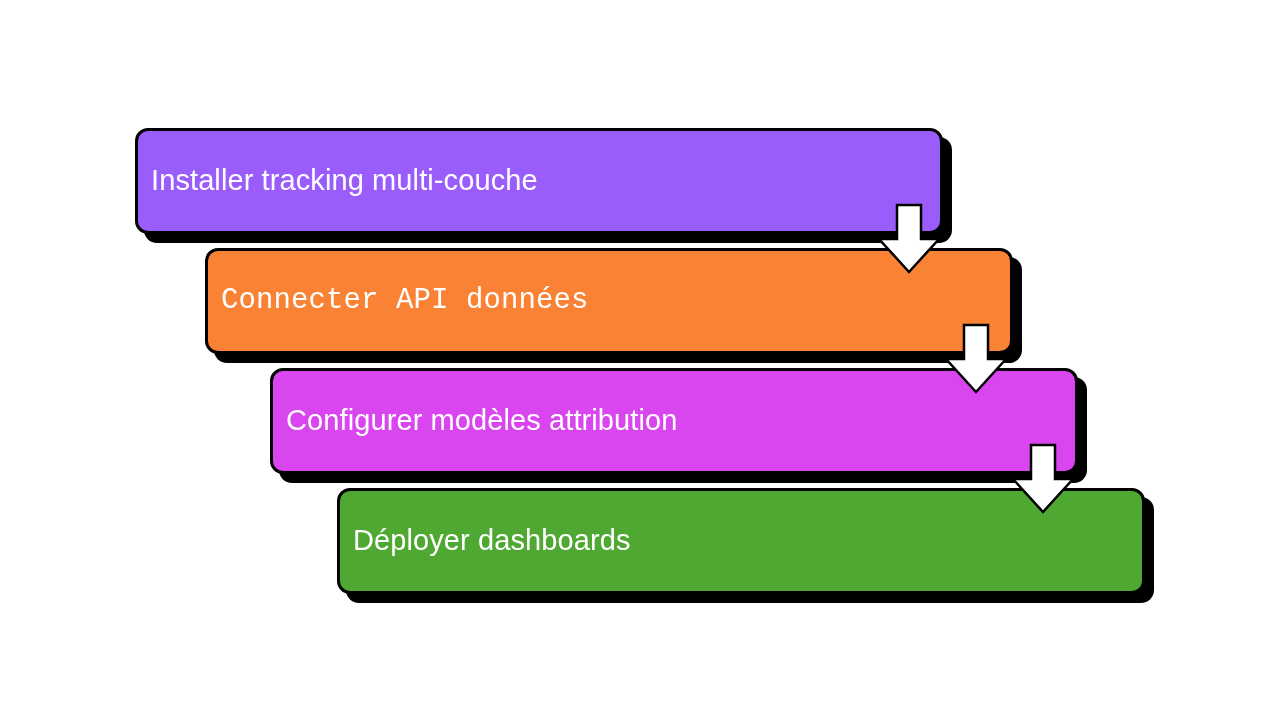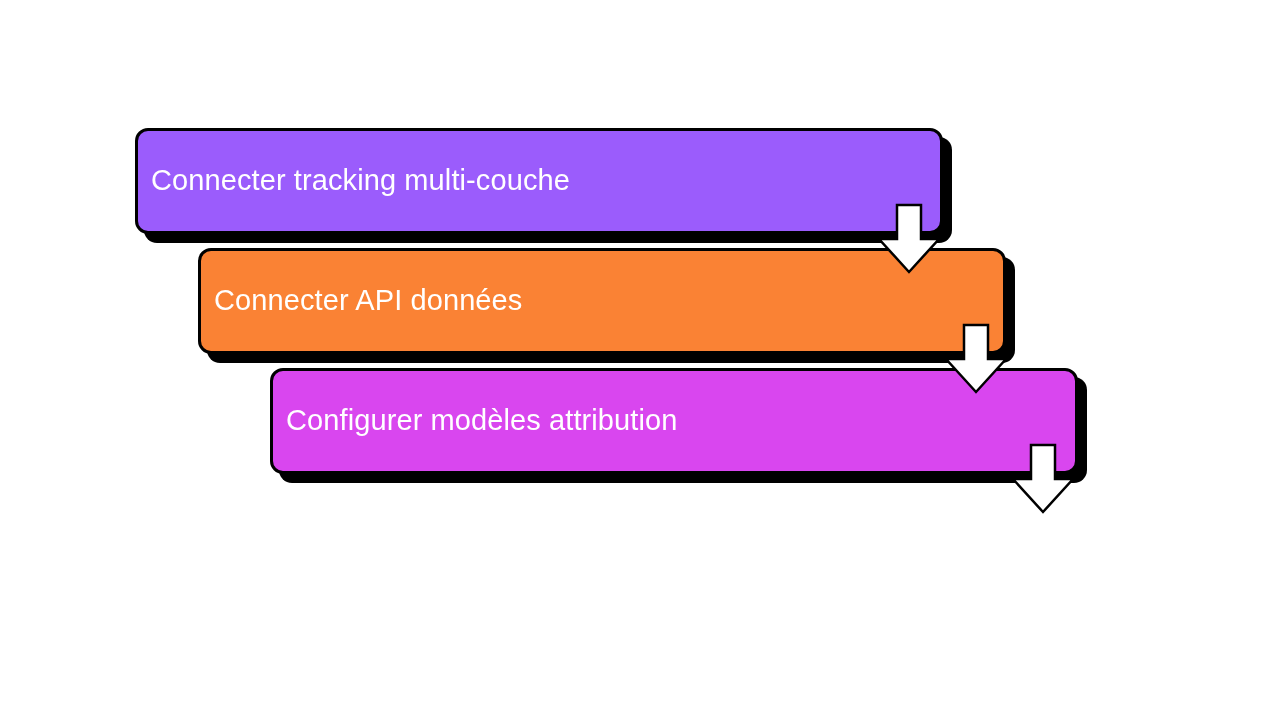--- a/index.html
+++ b/index.html
@@ -48,31 +48,34 @@
     display: block;
     overflow: visible;
   }
 </style>
 </head>
 <body>
 
 <div id="canvas" style="background: rgb(255, 255, 255);">
 
   <div class="step-box" style="left: 135px; top: 128px; width: 808px; height: 106px; background: rgb(155, 92, 252); border-color: rgb(0, 0, 0); box-shadow: rgb(0, 0, 0) 9px 9px 0px 0px;">
-    <span class="step-label" style="color: rgb(255, 255, 255);">Connecter tracking multi-couche</span>
+    <span class="step-label" style="color: rgb(255, 255, 255);">Installer tracking multi-couche</span>
   </div>
 
-  <div class="step-box" style="left: 198px; top: 248px; width: 808px; height: 106px; background: rgb(250, 130, 52); border-color: rgb(0, 0, 0); box-shadow: rgb(0, 0, 0) 9px 9px 0px 0px;">
+  <div class="step-box" style="left: 205px; top: 248px; width: 808px; height: 106px; background: rgb(250, 130, 52); border-color: rgb(0, 0, 0); box-shadow: rgb(0, 0, 0) 9px 9px 0px 0px; font-family: Liberation Mono, monospace;">
     <span class="step-label" style="color: rgb(255, 255, 255);">Connecter API données</span>
   </div>
 
   <div class="step-box" style="left: 270px; top: 368px; width: 808px; height: 106px; background: #d946ef; border-color: rgb(0, 0, 0); box-shadow: rgb(0, 0, 0) 9px 9px 0px 0px;">
     <span class="step-label" style="color: rgb(255, 255, 255);">Configurer modèles attribution</span>
   </div>
 
+  <div class="step-box" style="left: 337px; top: 488px; width: 808px; height: 106px; background: rgb(79, 168, 50); border-color: rgb(0, 0, 0); box-shadow: rgb(0, 0, 0) 9px 9px 0px 0px;">
+    <span class="step-label" style="color: rgb(255, 255, 255);">Déployer dashboards</span>
+  </div>
 
   <div class="flow-arrow" style="left: 877px; top: 204px;">
     <svg width="64" height="70" viewBox="0 0 64 70">
       <polygon points="20,1 44,1 44,35 62,35 32,68 2,35 20,35" fill="#ffffff" stroke="#000000" stroke-width="2.5" stroke-linejoin="miter"></polygon>
     </svg>
   </div>
 
   <div class="flow-arrow" style="left: 944px; top: 324px;">
     <svg width="64" height="70" viewBox="0 0 64 70">
       <polygon points="20,1 44,1 44,35 62,35 32,68 2,35 20,35" fill="#ffffff" stroke="#000000" stroke-width="2.5" stroke-linejoin="miter"></polygon>

